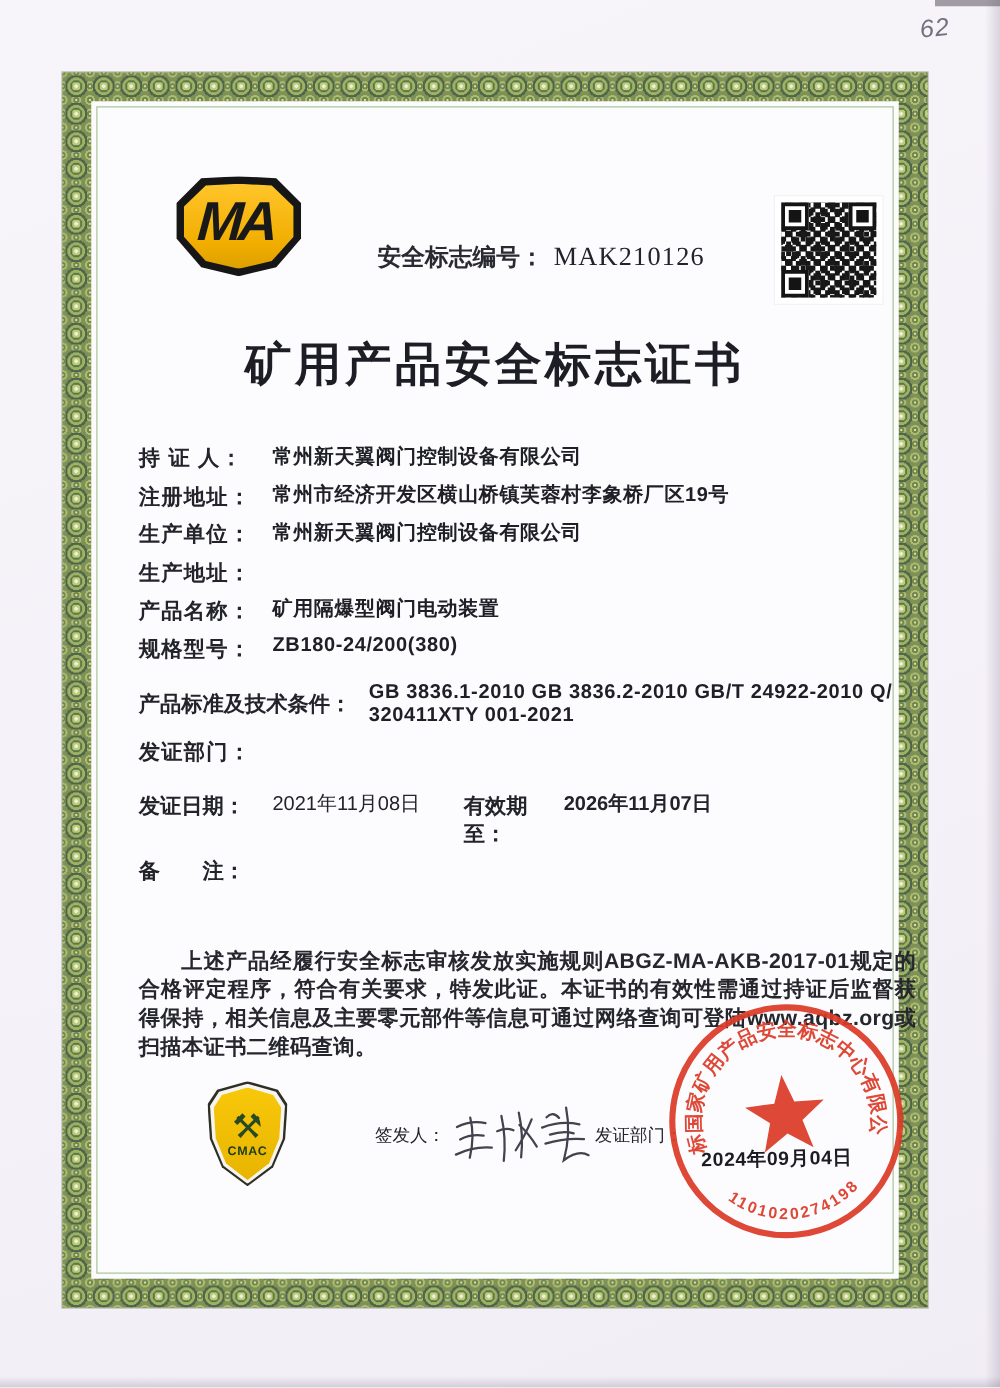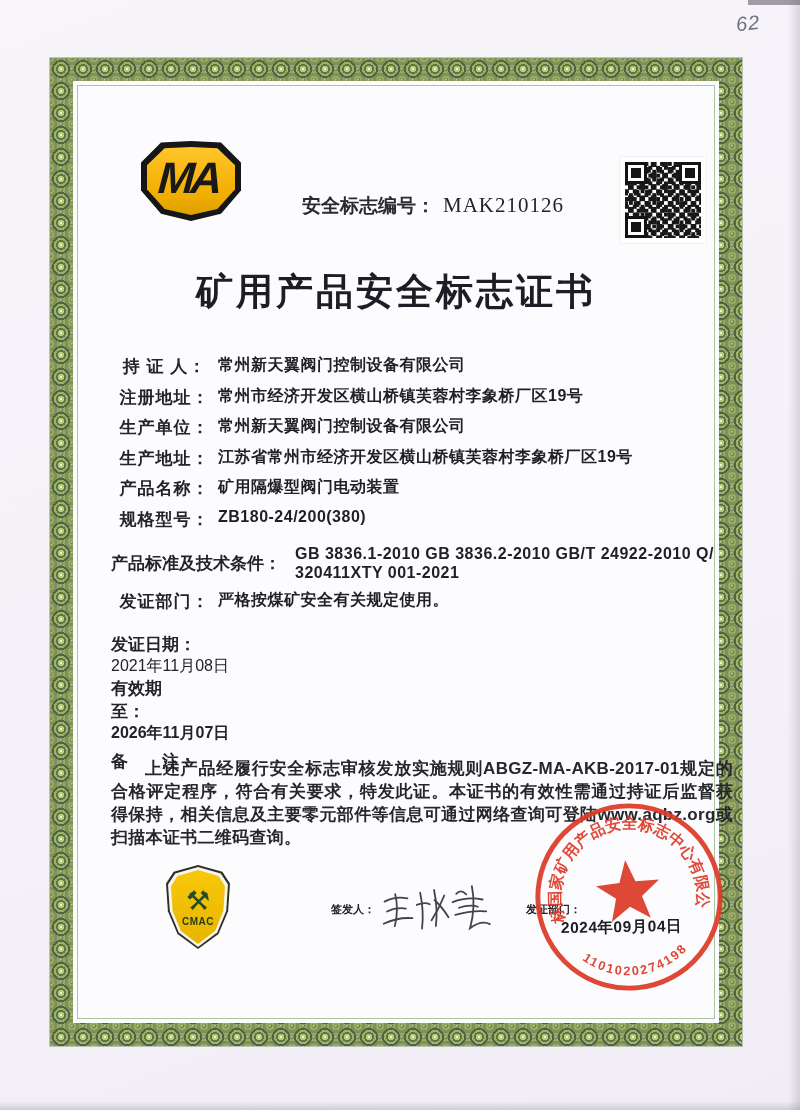--- a/index.html
+++ b/index.html
@@ -46,47 +46,47 @@
   .fp::after{content:"";position:absolute;inset:3px;background:#141414;}
   .fp.tl{left:5px;top:5px;} .fp.tr{right:5px;top:5px;} .fp.bl{left:5px;bottom:5px;}
 
   .cert-title{position:absolute;left:0;top:186px;width:100%;text-align:center;font-size:37px;font-weight:900;letter-spacing:3px;color:#1d1d25;}
 
   
   .fields{position:absolute;left:38px;top:274px;width:620px;}
   .f-row{display:flex;align-items:flex-start;min-height:30.5px;}
   .f-label{flex:none;width:107px;font-size:17px;font-weight:700;color:#23232b;white-space:nowrap;}
   .f-value{font-size:16px;font-weight:700;color:#1f1f27;letter-spacing:.5px;}
-  .f-row.std .f-label{letter-spacing:1px;text-align:center;}
+  .f-row.std .f-label{letter-spacing:1px;}
   .f-row.wide{align-items:center;min-height:46px;margin-top:2px;}
   .f-row.wide .f-label{width:184px;letter-spacing:0;}
   .f-row.wide .f-value{width:428px;word-break:break-all;line-height:19px;font-family:"Liberation Sans",sans-serif;}
   .f-row.scope{margin-top:4px;}
-  .dates-row{display:flex;align-items:flex-start;margin-top:12px;min-height:30px;flex-direction:column;}
+  .dates-row{display:flex;align-items:flex-start;margin-top:12px;min-height:30px;}
   .d-issue-label{flex:none;width:107px;font-size:17px;font-weight:700;}
   .d-issue-value{flex:none;width:153px;font-size:16px;font-weight:400;}
   .d-exp-label{flex:none;width:80px;font-size:17px;font-weight:700;}
   .d-exp-value{font-size:16px;font-weight:700;}
   .remark-row{display:flex;margin-top:6px;min-height:30px;}
 
   
   .statement{position:absolute;left:38px;top:676px;width:622px;font-size:17px;line-height:23px;font-weight:700;color:#26262e;text-indent:2em;text-align:justify;letter-spacing:.3px;}
 
   
   .cmac-badge{position:absolute;left:93px;top:784px;width:64px;height:84px;background:#2e2e24;
     clip-path:polygon(50% 0%,88% 8%,100% 22%,97% 55%,82% 82%,50% 100%,18% 82%,3% 55%,0% 22%,12% 8%);
     display:flex;align-items:center;justify-content:center;filter:drop-shadow(1px 2px 2px rgba(0,0,0,.25));}
   .cmac-white{width:60px;height:80px;background:#f6f4ef;clip-path:polygon(50% 0%,88% 8%,100% 22%,97% 55%,82% 82%,50% 100%,18% 82%,3% 55%,0% 22%,12% 8%);display:flex;align-items:center;justify-content:center;}
   .cmac-yellow{width:54px;height:74px;background:linear-gradient(180deg,#f8c80a,#e8b400);clip-path:polygon(50% 0%,88% 8%,100% 22%,97% 55%,82% 82%,50% 100%,18% 82%,3% 55%,0% 22%,12% 8%);
     display:flex;flex-direction:column;align-items:center;justify-content:center;gap:1px;}
   .cmac-emblem{font-size:27px;line-height:28px;color:#254a24;}
   .cmac-text{font-size:10px;font-weight:700;color:#1e3d1e;letter-spacing:.5px;}
 
   .sign-line{position:absolute;left:227px;top:802px;display:flex;align-items:center;}
-  .sign-label,.dept-label{font-size:11px;font-weight:700;color:#23232b;white-space:nowrap;margin-left:31px;}
+  .sign-label,.dept-label{font-size:14px;font-weight:400;color:#23232b;white-space:nowrap;}
   .signature{margin:0 4px;transform:rotate(-3deg);}
 
   .stamp{position:absolute;left:458px;top:718px;width:196px;height:196px;transform:rotate(-6deg);opacity:.93;}
   .stamp-date{position:absolute;left:488px;top:836px;font-size:15.5px;font-weight:700;color:#1c1c22;letter-spacing:.5px;transform:rotate(-1deg);white-space:nowrap;}
 </style>
 </head>
 <body>
 
 <div class="scan">
   <div class="edge-right"></div>
@@ -127,37 +127,35 @@
         <div class="f-row std">
           <span class="f-label">注册地址：</span>
           <span class="f-value">常州市经济开发区横山桥镇芙蓉村李象桥厂区19号</span>
         </div>
         <div class="f-row std">
           <span class="f-label">生产单位：</span>
           <span class="f-value">常州新天翼阀门控制设备有限公司</span>
         </div>
         <div class="f-row std">
           <span class="f-label">生产地址：</span>
-          <span class="f-value">江苏省常州市经济开发区横山桥镇芙蓉村李象桥厂区19号</span>
         </div>
         <div class="f-row std">
           <span class="f-label">产品名称：</span>
           <span class="f-value">矿用隔爆型阀门电动装置</span>
         </div>
         <div class="f-row std">
           <span class="f-label">规格型号：</span>
           <span class="f-value">ZB180-24/200(380)</span>
         </div>
         <div class="f-row wide">
           <span class="f-label">产品标准及技术条件：</span>
           <span class="f-value">GB 3836.1-2010 GB 3836.2-2010 GB/T 24922-2010 Q/320411XTY 001-2021</span>
         </div>
         <div class="f-row std scope">
           <span class="f-label">发证部门：</span>
-          <span class="f-value">严格按煤矿安全有关规定使用。</span>
         </div>
 
         <div class="dates-row">
           <span class="d-issue-label">发证日期：</span>
           <span class="d-issue-value">2021年11月08日</span>
           <span class="d-exp-label">有效期至：</span>
           <span class="d-exp-value">2026年11月07日</span>
         </div>
 
         <div class="remark-row">

